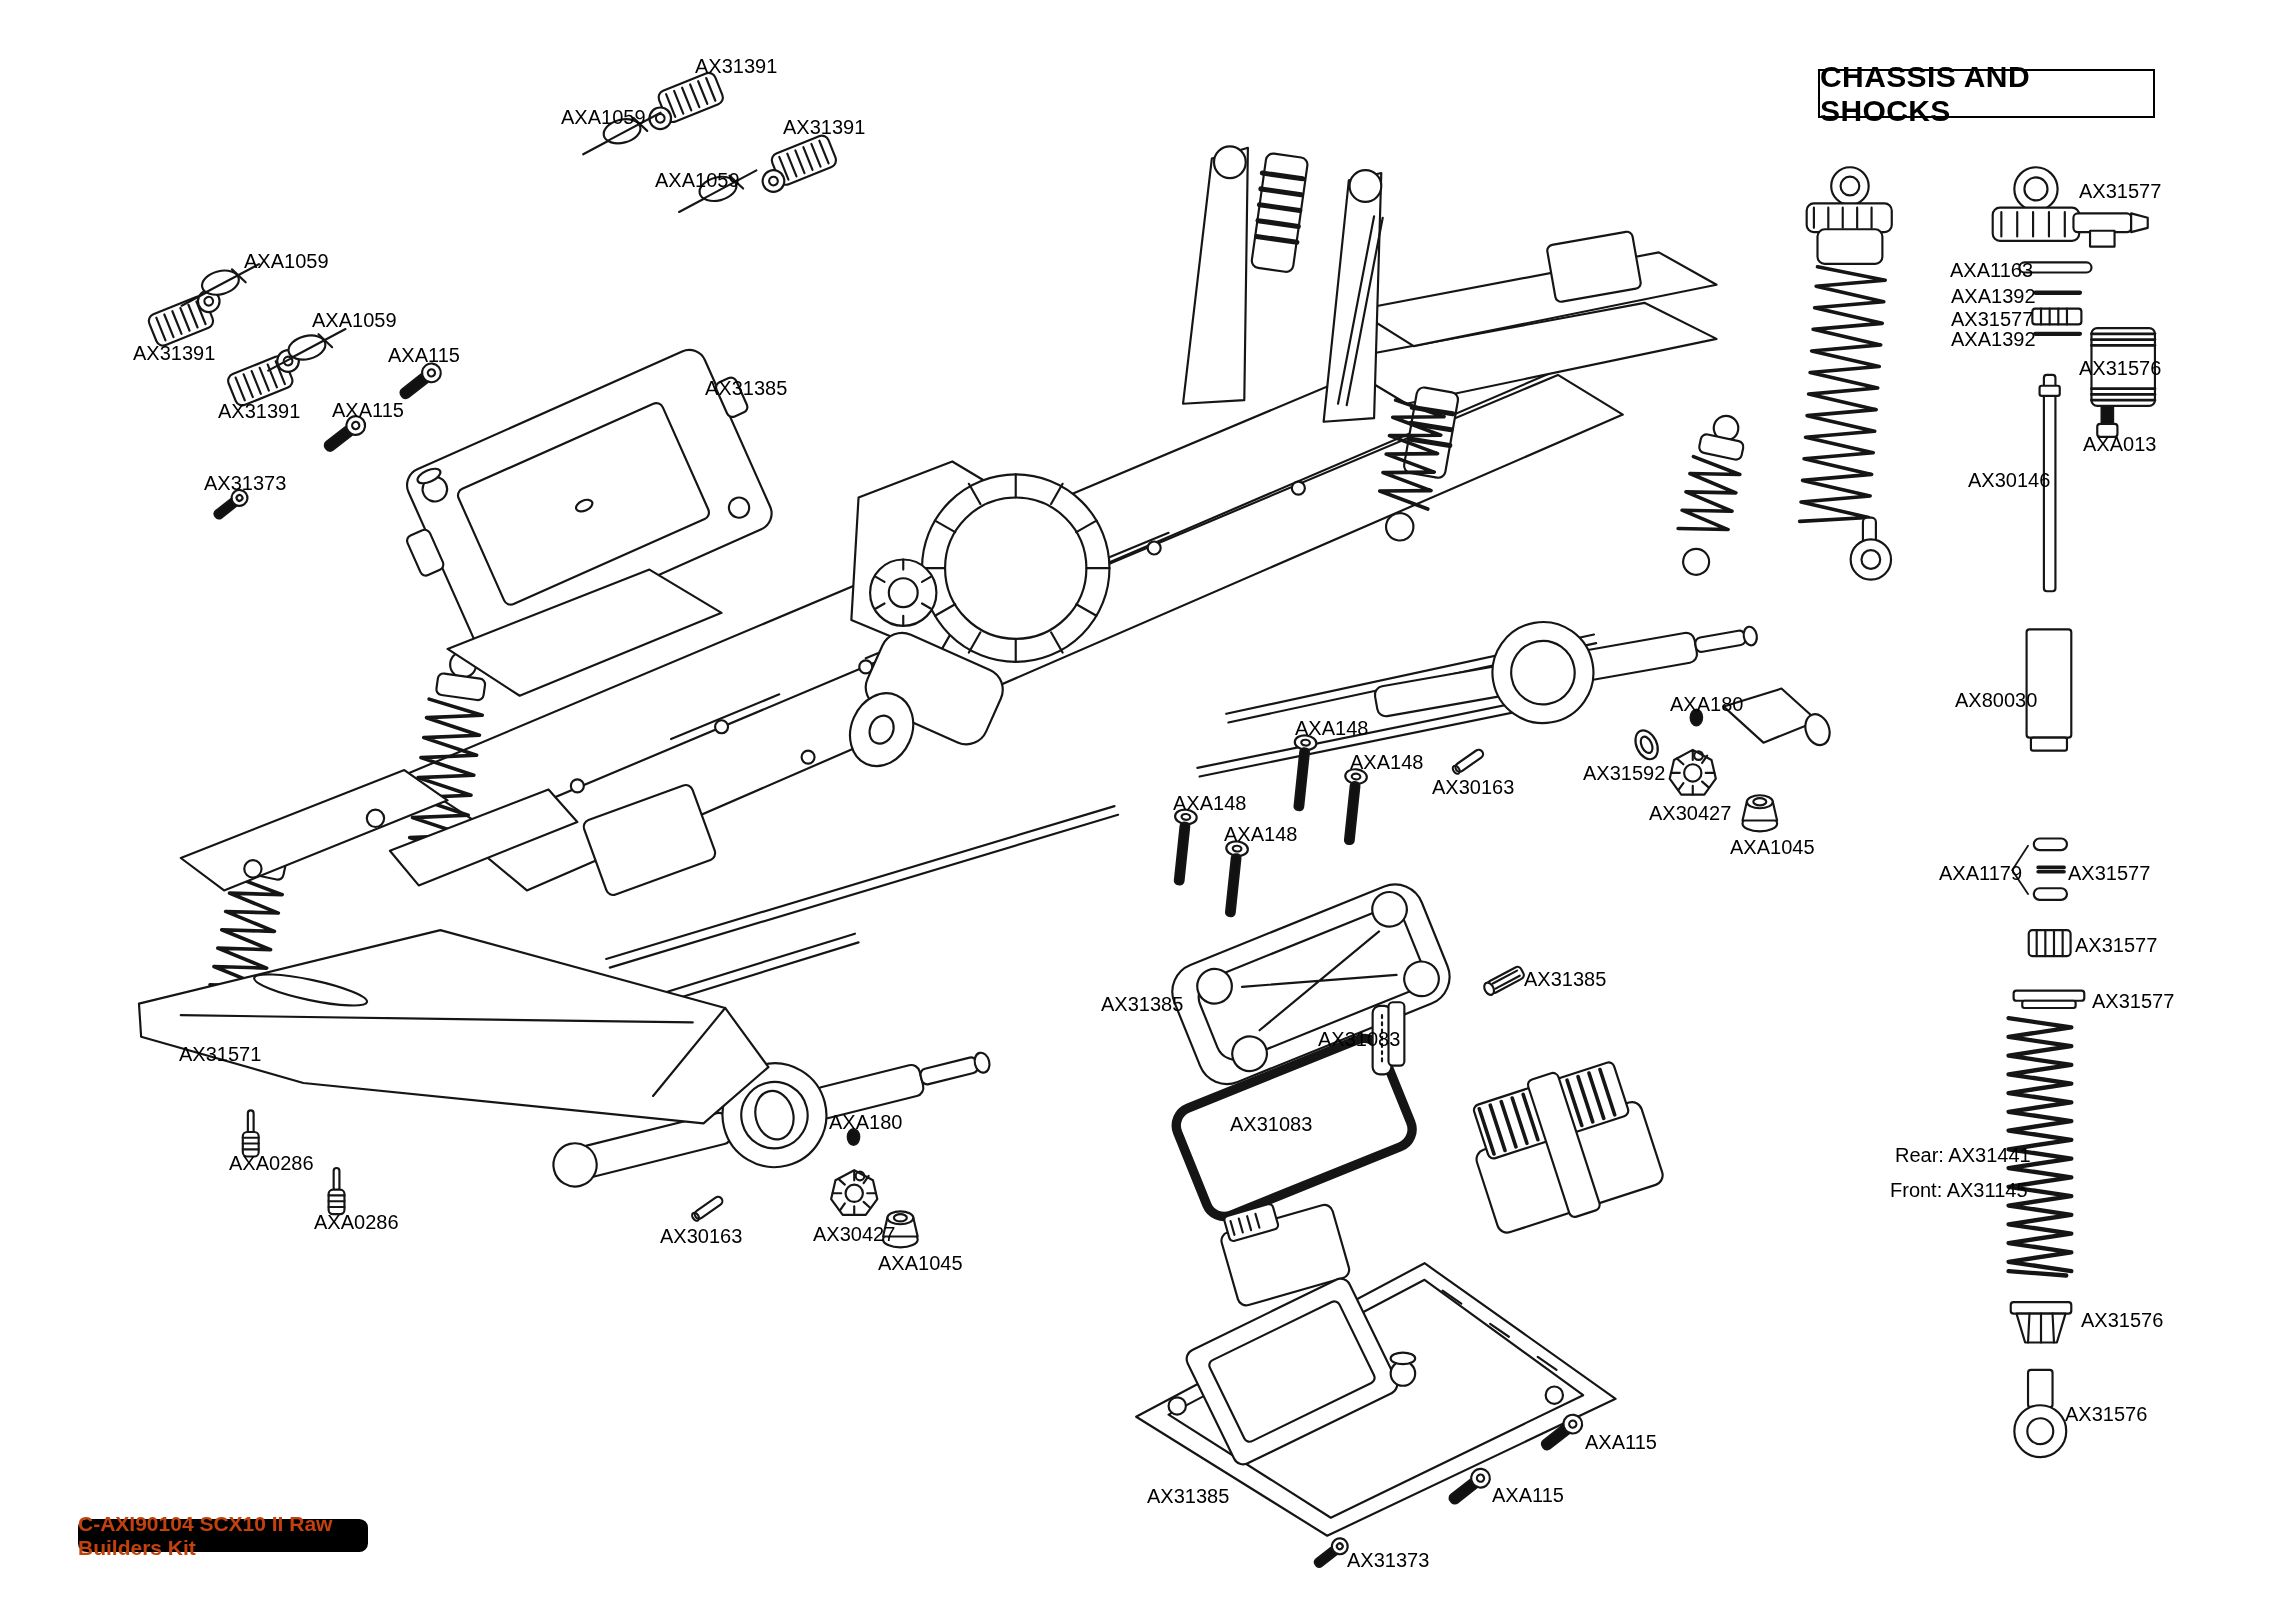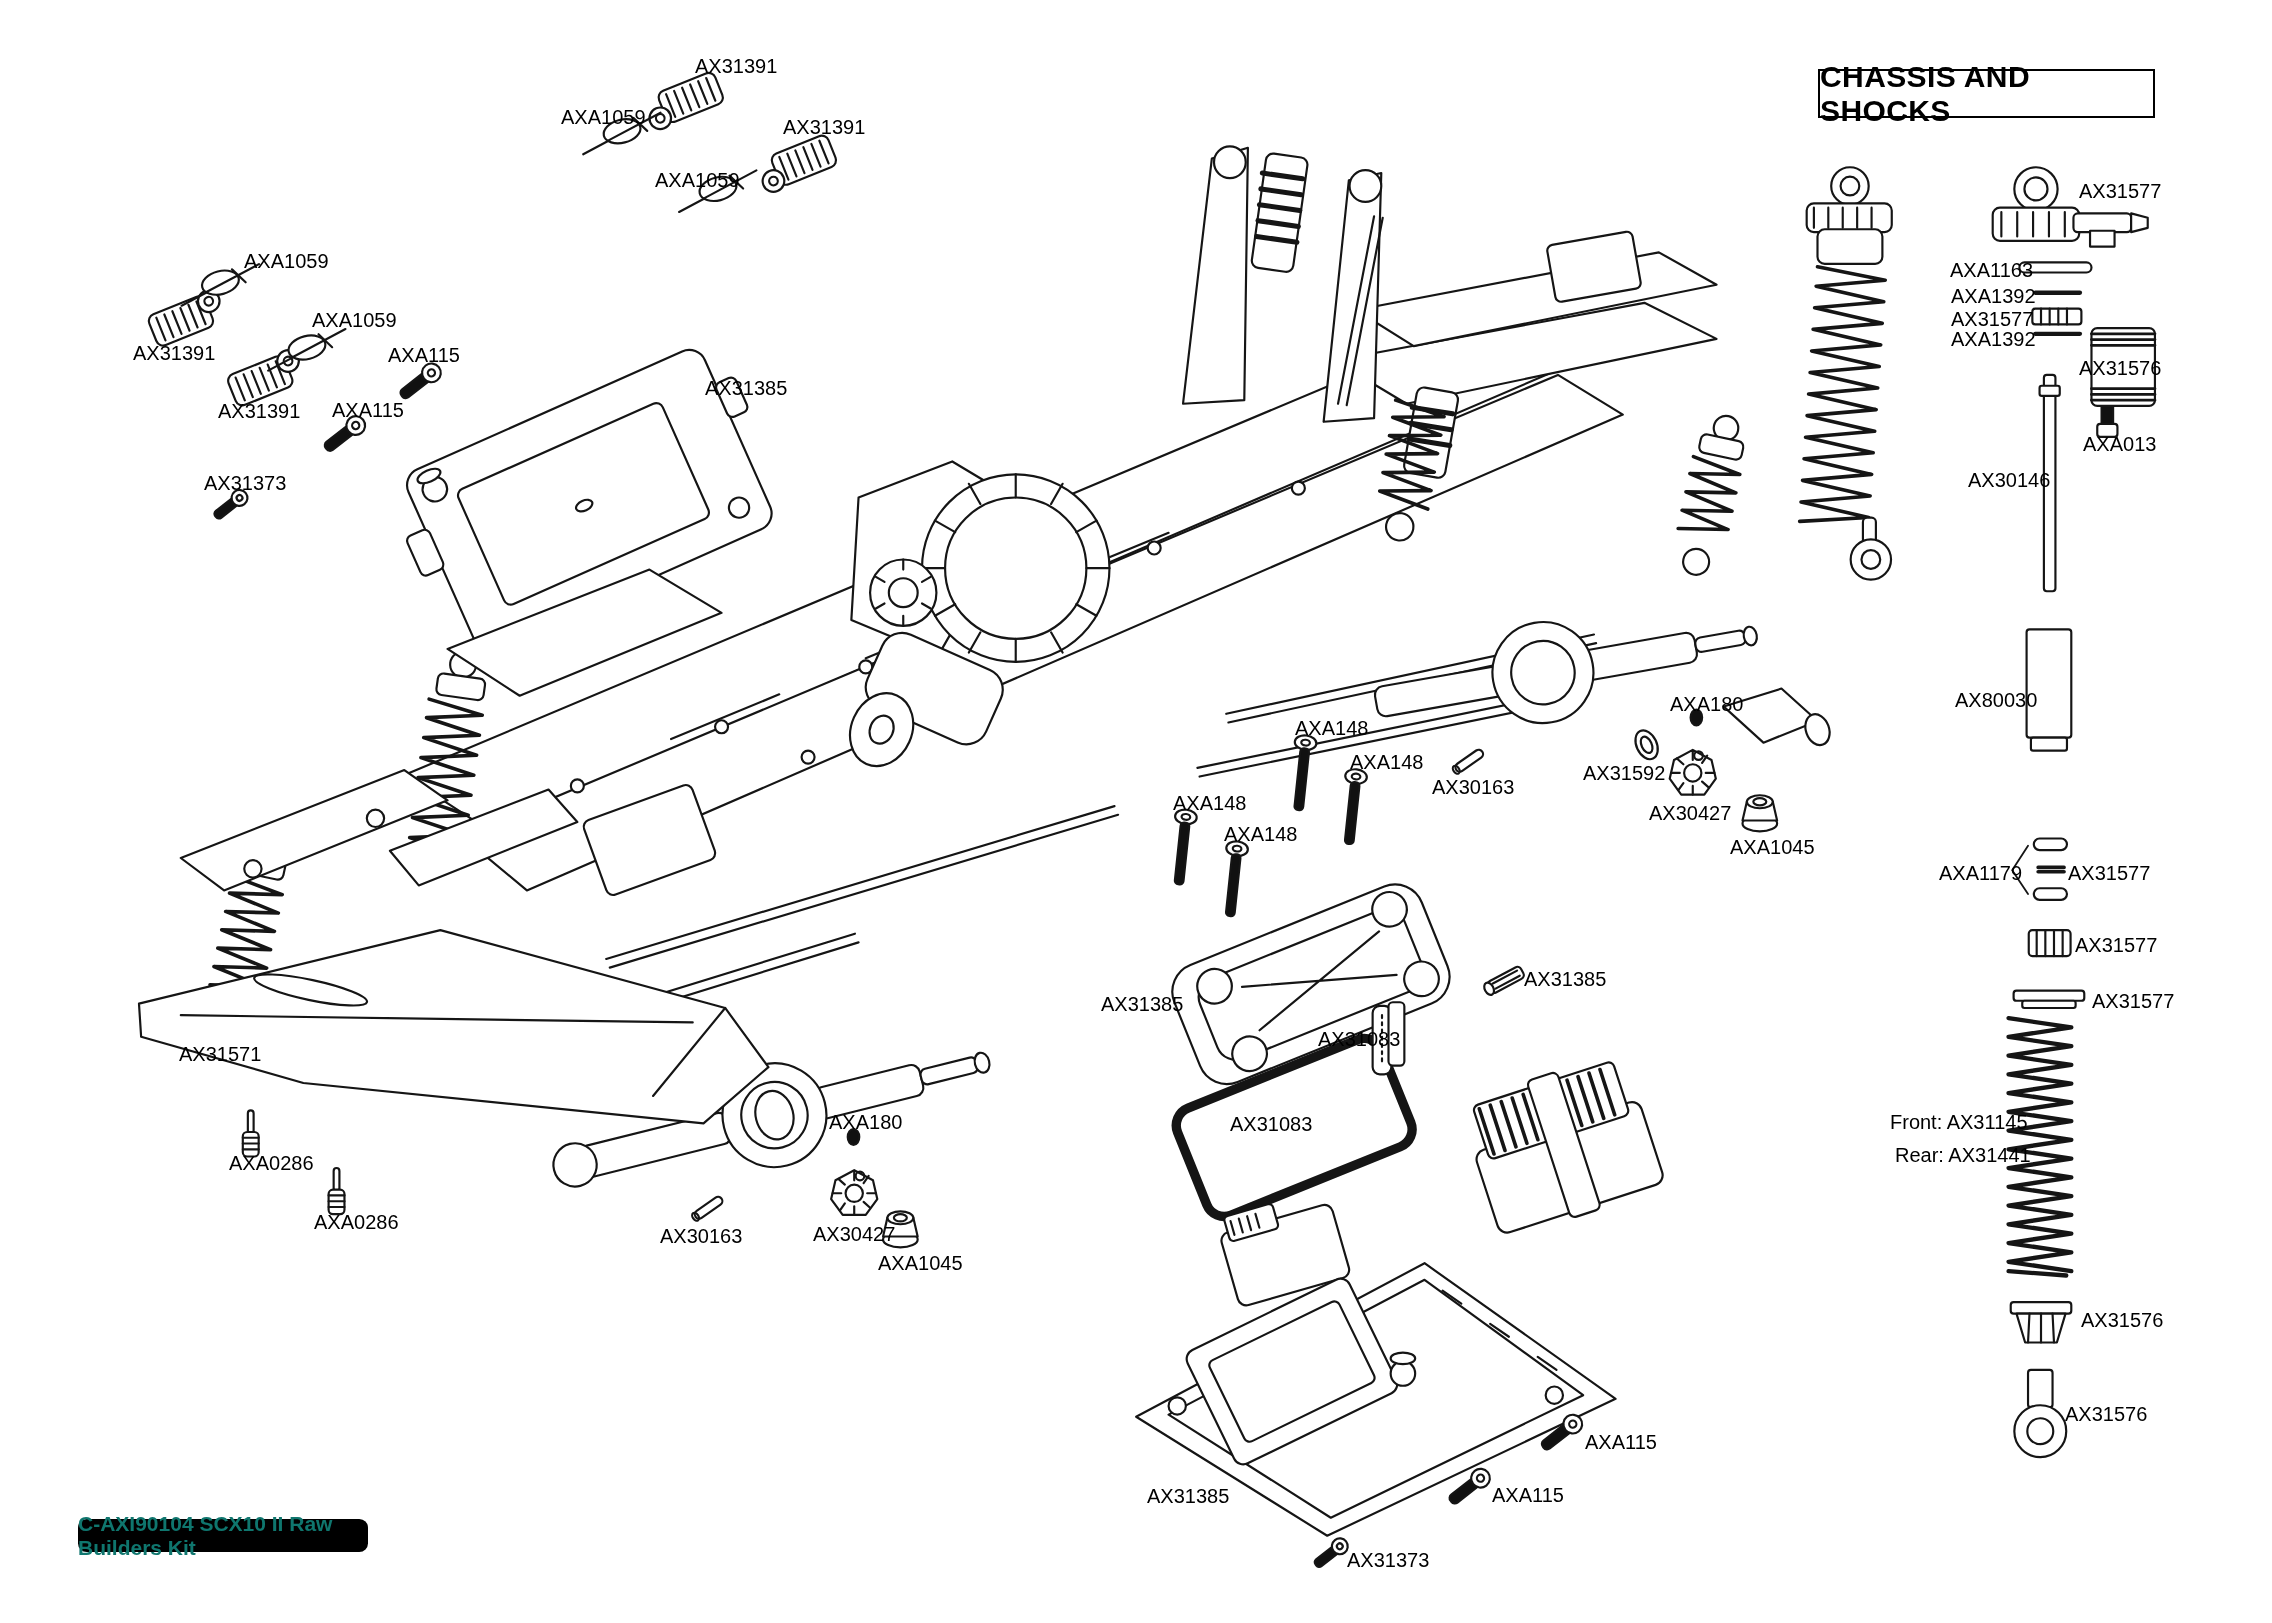--- a/index.html
+++ b/index.html
@@ -3,21 +3,21 @@
 <meta charset="utf-8">
 <style>
   html,body{margin:0;padding:0;background:#ffffff;}
   #stage{position:relative;width:2273px;height:1623px;background:#ffffff;overflow:hidden;
          font-family:"Liberation Sans",sans-serif;color:#000;}
   .plabel{position:absolute;font-size:20px;line-height:1;white-space:nowrap;color:#000;
           font-family:"Liberation Sans",sans-serif;}
   .title-box{position:absolute;left:1818px;top:69px;width:333px;height:45px;
              border:2.9px solid #000;border-radius:0;display:flex;align-items:center;justify-content:center;
              font-size:30px;font-weight:bold;letter-spacing:0.4px;}
-  .footer-box{position:absolute;left:78px;top:1519px;width:290px;height:33px;background:#000;color:#0f766e;
+  .footer-box{position:absolute;left:78px;top:1519px;width:290px;height:33px;background:#000;color:#c2410c;
               border-radius:8.7px;display:flex;align-items:center;justify-content:center;
               font-size:21px;font-weight:bold;}
   #art{position:absolute;left:0;top:0;}
   #labels{position:absolute;left:0;top:0;width:100%;height:100%;}
   .logo-wrap{position:absolute;left:90px;top:56px;}
 </style>
 </head>
 <body>
 <div id="stage">
 
@@ -525,21 +525,21 @@
       <div class="plabel" style="left: 1951px; top: 309px;">AX31577</div>
       <div class="plabel" style="left: 1951px; top: 329px;">AXA1392</div>
       <div class="plabel" style="left: 2079px; top: 358px;">AX31576</div>
       <div class="plabel" style="left: 2083px; top: 434px;">AXA013</div>
       <div class="plabel" style="left: 1968px; top: 470px;">AX30146</div>
       <div class="plabel" style="left: 1955px; top: 690px;">AX80030</div>
       <div class="plabel" style="left: 1939px; top: 863px;">AXA1179</div>
       <div class="plabel" style="left: 2068px; top: 863px;">AX31577</div>
       <div class="plabel" style="left: 2075px; top: 935px;">AX31577</div>
       <div class="plabel" style="left: 2092px; top: 991px;">AX31577</div>
-      <div class="plabel" style="left: 1890px; top: 1112px;">Front: AX31145</div>
+      <div class="plabel" style="left: 1890px; top: 1180px;">Front: AX31145</div>
       <div class="plabel" style="left: 1895px; top: 1145px;">Rear: AX31441</div>
       <div class="plabel" style="left: 2081px; top: 1310px;">AX31576</div>
       <div class="plabel" style="left: 2065px; top: 1404px;">AX31576</div>
     </div>
 
 <div class="footer-box">C-AXI90104 SCX10 II Raw Builders Kit</div>
 
 </div>
 
 

